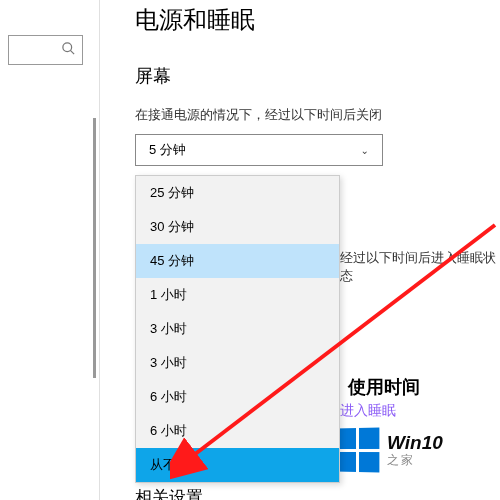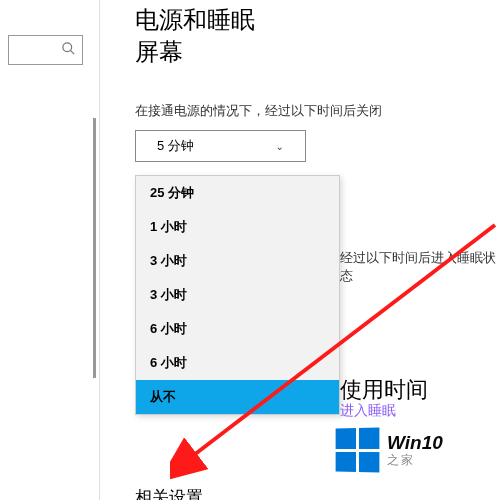--- a/index.html
+++ b/index.html
@@ -46,55 +46,55 @@
       top: 0;
       width: 360px;
     }
     .page-title {
       font-size: 24px;
       font-weight: 400;
       color: #000;
       margin-top: 4px;
     }
     .section-title {
-      font-size: 24px;
-      color: #000;
+      font-size: 18px;
+      color: #000;
+      margin-top: 28px;
     }
     .field-label {
       font-size: 13px;
       color: #333;
-      margin-top: 34px;
+      margin-top: 18px;
     }
     .select-box {
-      width: 171px;
+      width: 248px;
       height: 32px;
       border: 1px solid #888;
       background: #fff;
       margin-top: 10px;
       display: flex;
       align-items: center;
       justify-content: space-between;
-      padding: 0 21px;
+      padding: 0 13px;
       font-size: 13px;
       color: #000;
     }
     .chevron {
       font-size: 10px;
       color: #444;
     }
     .dropdown {
       position: absolute;
       left: 135px;
       top: 175px;
       width: 205px;
       background: #f2f2f2;
       border: 1px solid #ccc;
       box-shadow: 2px 2px 6px rgba(0,0,0,0.15);
       z-index: 5;
-      font-weight: bold;
     }
     .dropdown-item {
       height: 34px;
       display: flex;
       align-items: center;
       padding-left: 14px;
       font-size: 13px;
       color: #000;
     }
     .dropdown-item.selected {
@@ -105,24 +105,25 @@
     }
     .behind-text {
       position: absolute;
       left: 340px;
       top: 249px;
       font-size: 13px;
       color: #333;
     }
     .usage-title {
       position: absolute;
-      left: 340px;
+      left: 348px;
       top: 375px;
-      font-size: 22px;
-      color: #000;
+      font-size: 18px;
+      color: #000;
+      font-weight: bold;
     }
     .usage-sub {
       position: absolute;
       left: 340px;
       top: 402px;
       font-size: 14px;
       color: #8b5cf6;
     }
     .related-title {
       position: absolute;
@@ -195,20 +196,22 @@
   <div class="section-title">屏幕</div>
   <div class="field-label">在接通电源的情况下，经过以下时间后关闭</div>
   <div class="select-box">
     <span>5 分钟</span>
     <span class="chevron">⌄</span>
   </div>
 </div>
 
 <div class="dropdown" id="dropdown">
     <div class="dropdown-item">25 分钟</div>
+    <div class="dropdown-item">30 分钟</div>
+    <div class="dropdown-item selected">45 分钟</div>
     <div class="dropdown-item">1 小时</div>
     <div class="dropdown-item">3 小时</div>
     <div class="dropdown-item">3 小时</div>
     <div class="dropdown-item">6 小时</div>
     <div class="dropdown-item">6 小时</div>
     <div class="dropdown-item hover">从不</div>
   </div>
 
 <div class="behind-text">经过以下时间后进入睡眠状态</div>
 <div class="usage-title">使用时间</div>

